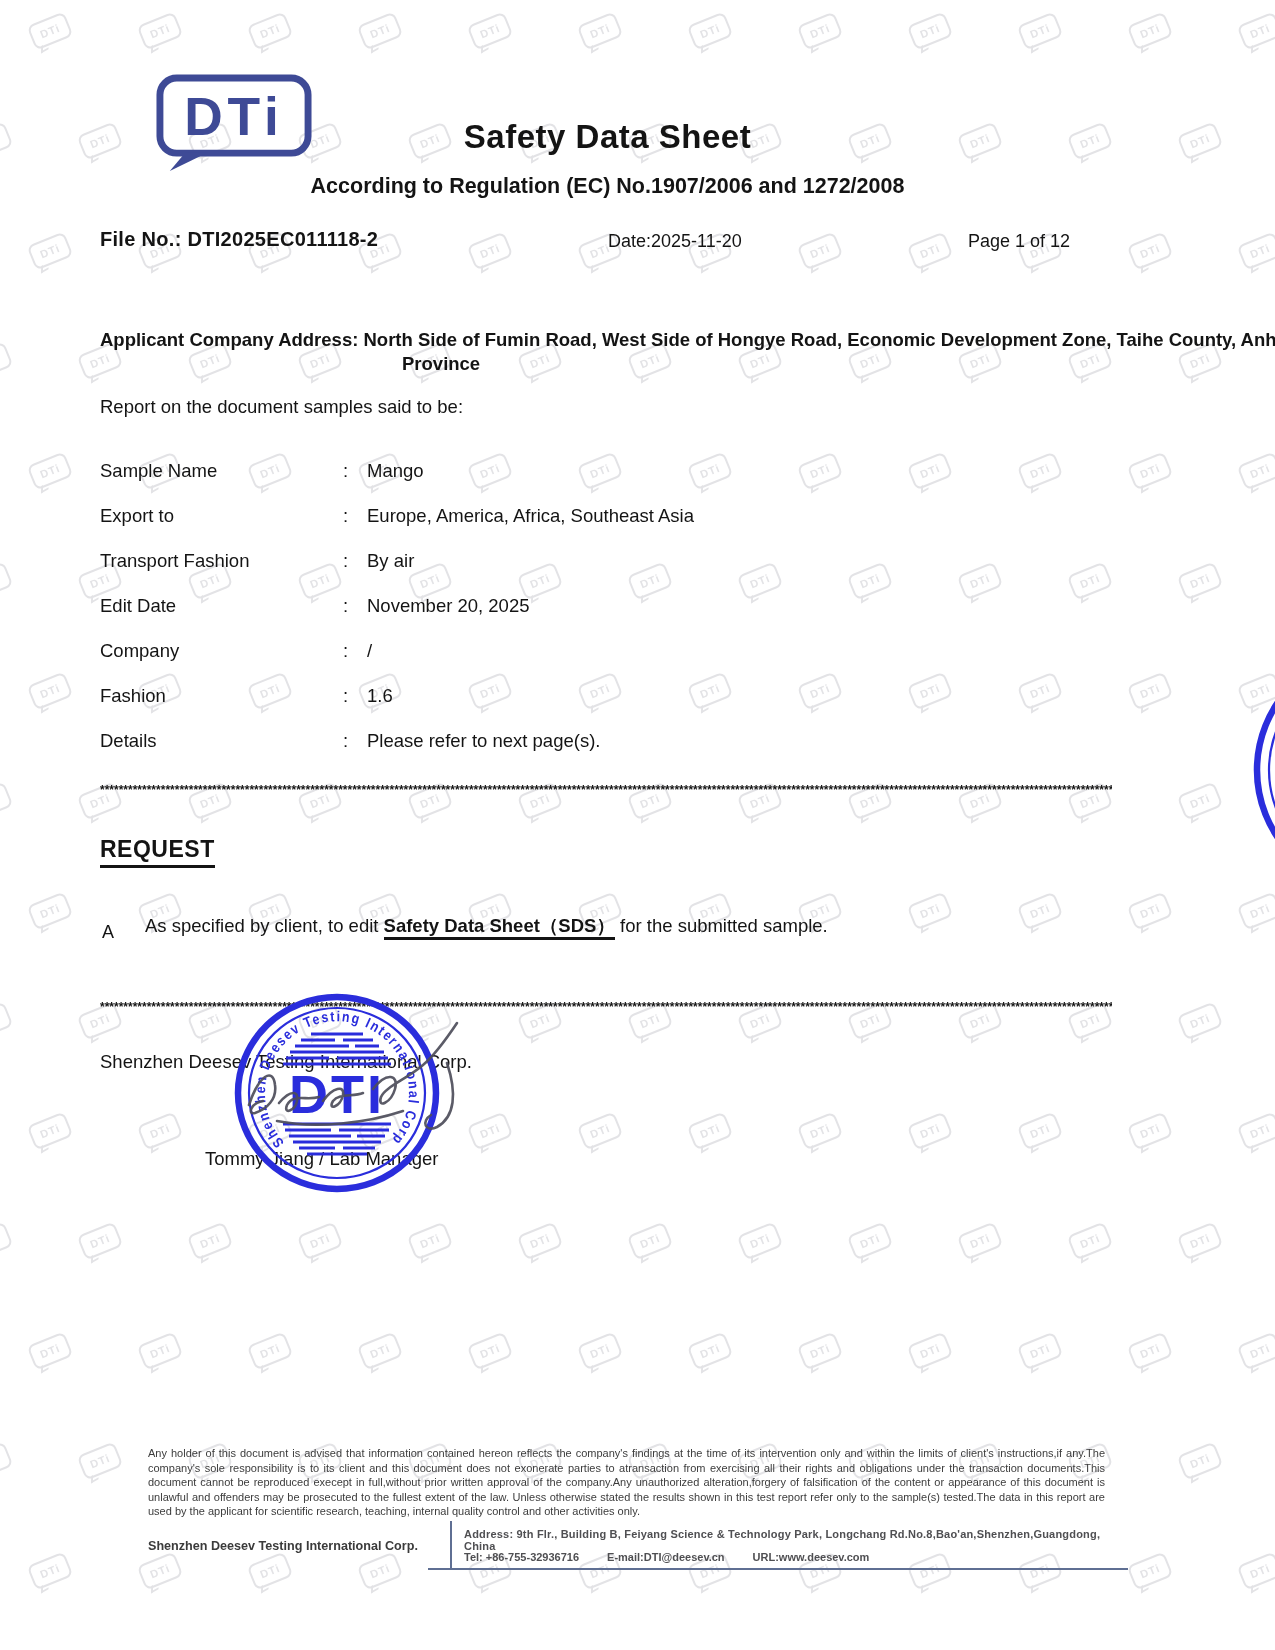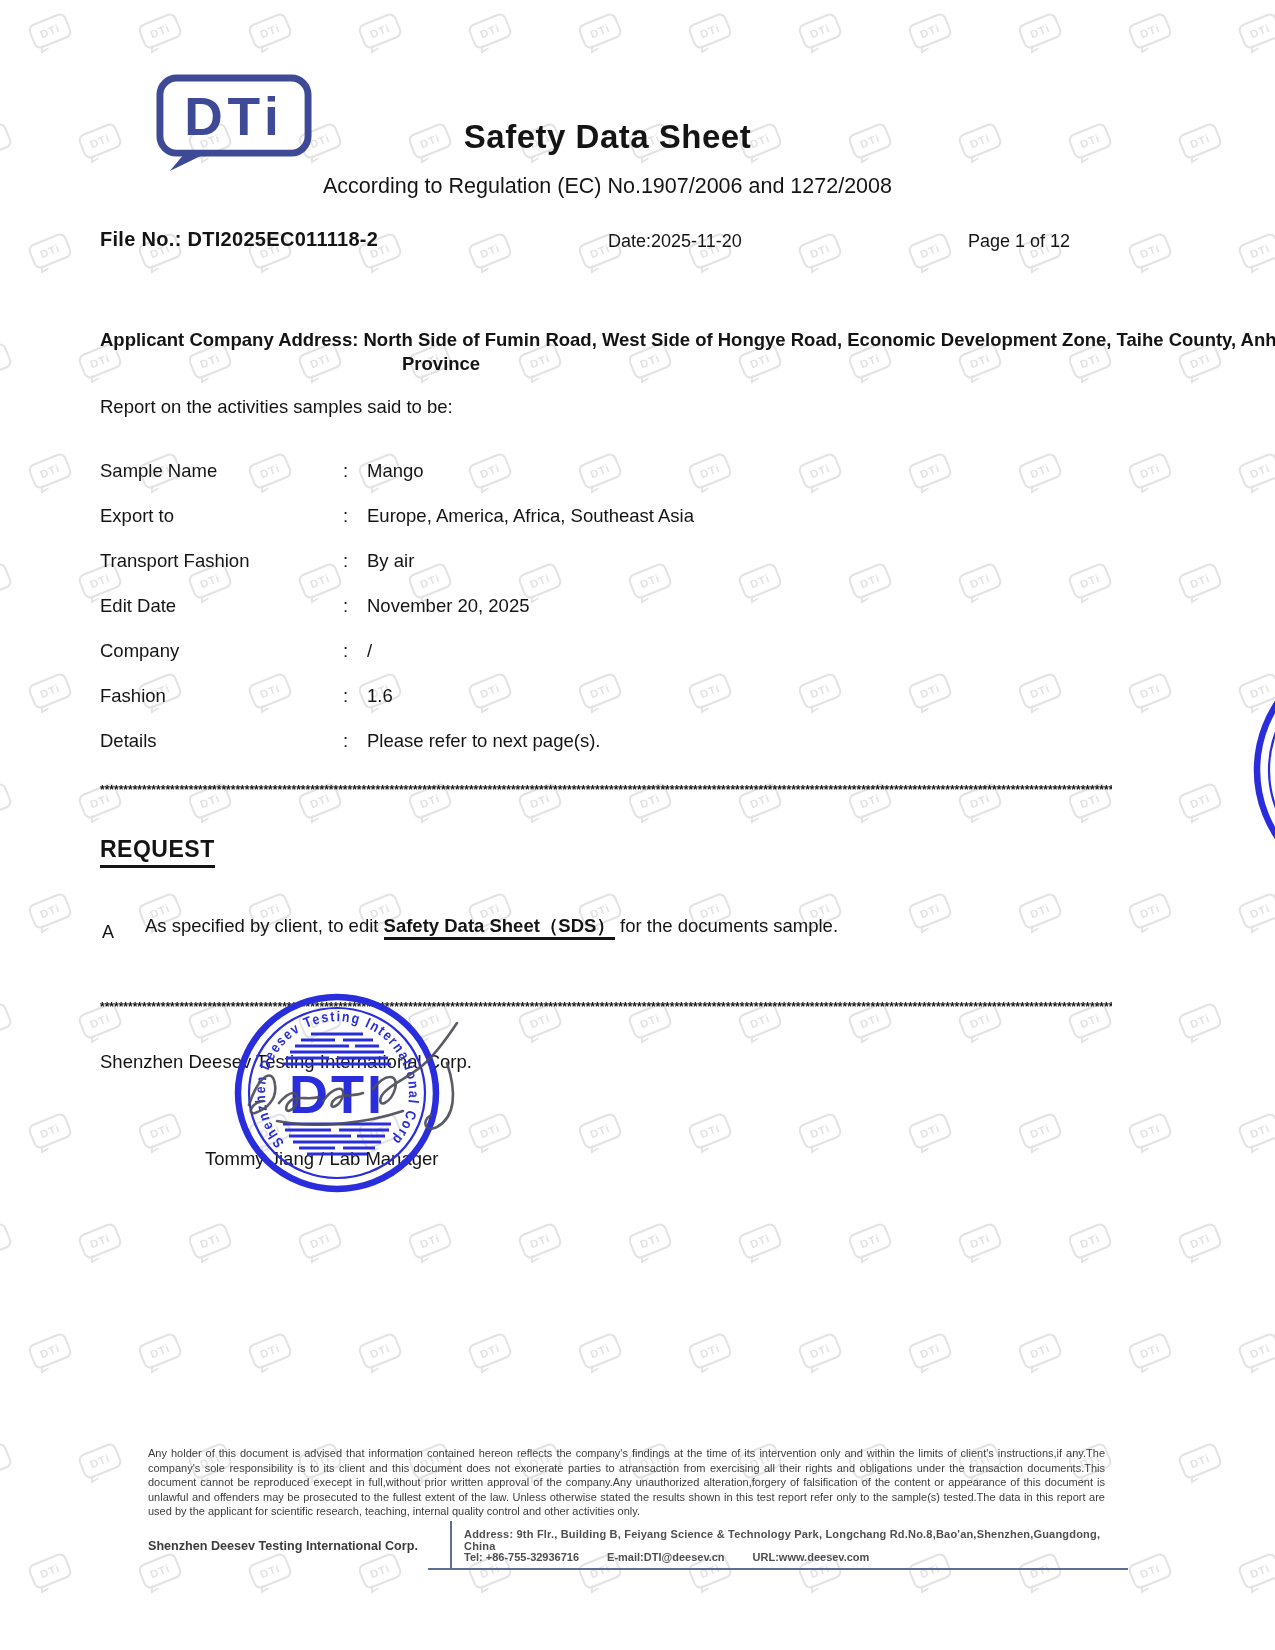--- a/index.html
+++ b/index.html
@@ -18,21 +18,21 @@
   .wm::after{
     content:"";position:absolute;left:3px;bottom:-6px;width:6px;height:5px;
     border-left:2px solid var(--wm);border-bottom:2px solid var(--wm);
     transform:skewX(-30deg) rotate(-8deg);
   }
   
   .content{position:absolute;left:100px;top:0;width:1015px;height:1650px;z-index:1;}
   .abs{position:absolute;}
   .logo-box{left:55px;top:73px;width:158px;height:100px;}
   .doc-title{left:0;top:118px;width:100%;text-align:center;font-size:33px;font-weight:bold;letter-spacing:.5px;}
-  .doc-subtitle{left:0;top:174px;width:100%;text-align:center;font-size:21.5px;font-weight:normal;}
+  .doc-subtitle{left:0;top:174px;width:100%;text-align:center;font-size:21.5px;font-weight:bold;}
   .file-no{left:0;top:228px;font-size:20px;font-weight:bold;letter-spacing:.3px;}
   .date{left:508px;top:231px;font-size:18px;}
   .page-info{left:868px;top:231px;font-size:18px;}
   .applicant-name{left:0;top:281px;font-size:18.5px;font-weight:bold;}
   .applicant-addr{left:0;top:328px;width:960px;font-size:18.5px;font-weight:bold;
     padding-left:302px;text-indent:-302px;line-height:23.5px;}
   .report-intro{left:0;top:396px;font-size:18.5px;}
   .field-row{left:0;width:1000px;font-size:18.5px;}
   .field-label{position:absolute;left:0;top:0;white-space:nowrap;}
   .field-colon{position:absolute;left:243px;top:0;}
@@ -266,21 +266,21 @@
 
   <div class="abs doc-title">Safety Data Sheet</div>
   <div class="abs doc-subtitle">According to Regulation (EC) No.1907/2006 and 1272/2008</div>
 
   <div class="abs file-no">File No.: DTI2025EC011118-2</div>
   <div class="abs date">Date:2025-11-20</div>
   <div class="abs page-info">Page 1 of 12</div>
 
   <div class="abs applicant-addr"><span>Applicant Company Address:</span><span> </span><span>North Side of Fumin Road, West Side of Hongye Road, Economic Development Zone, Taihe County, Anhui Province</span></div>
 
-  <div class="abs report-intro">Report on the activities samples said to be:</div>
+  <div class="abs report-intro">Report on the document samples said to be:</div>
 
   <div class="abs field-row" style="top:460px">
     <span class="field-label">Sample Name</span>
     <span class="field-colon">:</span>
     <span class="field-value">Mango</span>
   </div>
   <div class="abs field-row" style="top:505px">
     <span class="field-label">Export to</span>
     <span class="field-colon">:</span>
     <span class="field-value">Europe, America, Africa, Southeast Asia</span>
@@ -309,21 +309,21 @@
     <span class="field-label">Details</span>
     <span class="field-colon">:</span>
     <span class="field-value">Please refer to next page(s).</span>
   </div>
 
   <div class="abs sep" style="top:783px">********************************************************************************************************************************************************************************************************************************************************************</div>
 
   <div class="abs request-heading">REQUEST</div>
 
   <div class="abs req-marker">A</div>
-  <div class="abs req-text"><span>As specified by client, to edit </span><span class="req-em">Safety Data Sheet（SDS）</span><span> for the documents sample.</span></div>
+  <div class="abs req-text"><span>As specified by client, to edit </span><span class="req-em">Safety Data Sheet（SDS）</span><span> for the submitted sample.</span></div>
 
   <div class="abs sep" style="top:1000px">********************************************************************************************************************************************************************************************************************************************************************</div>
 
   <div class="abs company-line">Shenzhen Deesev Testing International Corp.</div>
 
   <div class="abs signer">Tommy Jiang / Lab Manager</div>
 
   <svg class="abs stamp-svg" viewBox="-107 -100 250 200">
     <defs>
       <path id="ringPath" d="M -51 51 A 72 72 0 1 1 51 51"></path>

